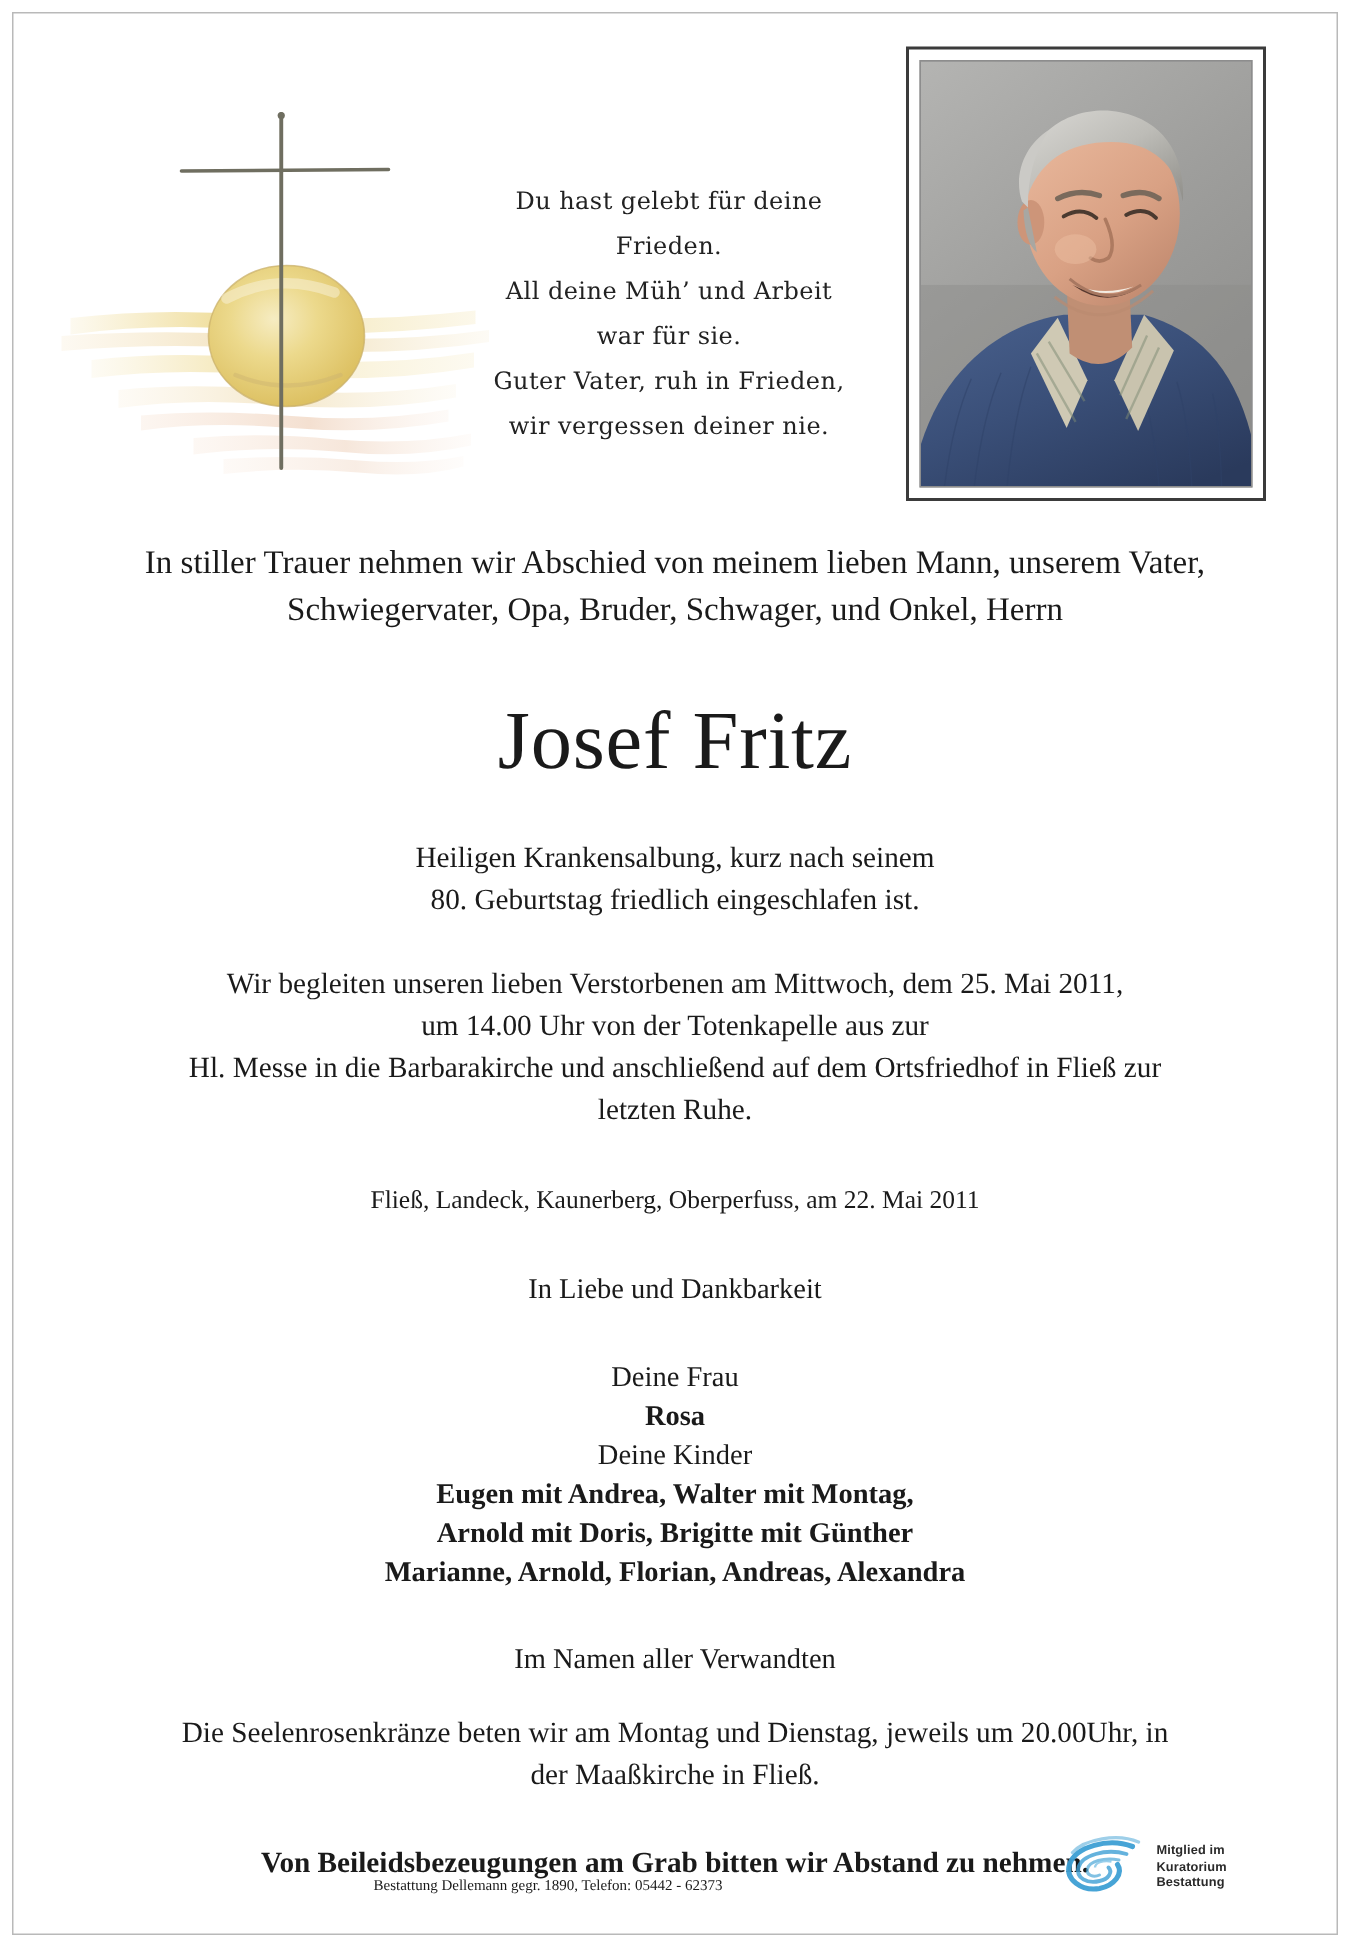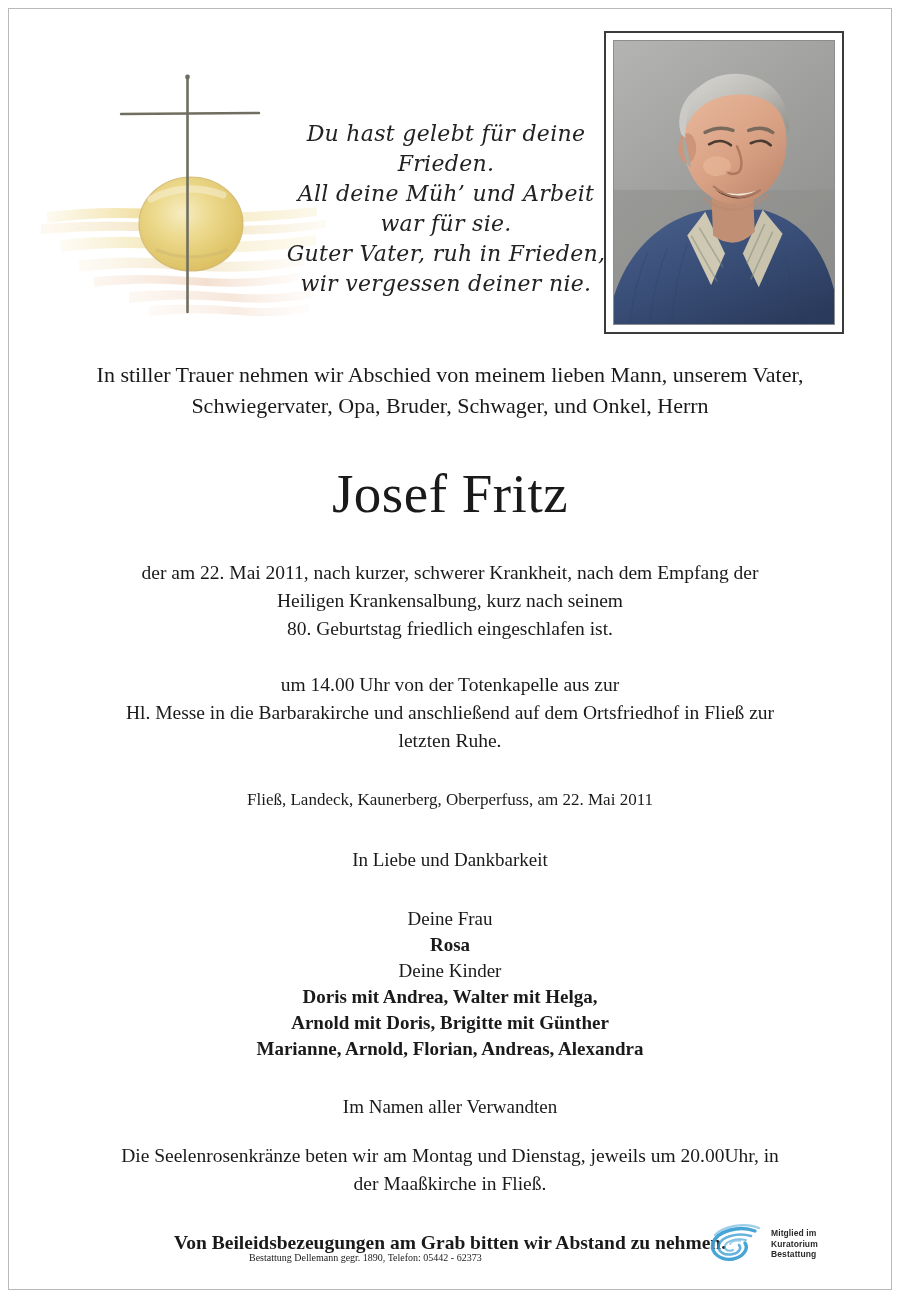--- a/index.html
+++ b/index.html
@@ -43,22 +43,21 @@
   .emblem svg { display: block; }
 
   
   .poem {
     position: absolute;
     left: 272px;
     top: 110px;
     width: 330px;
     text-align: center;
     font-family: "URW Chancery L", "DejaVu Serif", serif;
-    font-style: italic;
-    font-size: 22px;
+    font-size: 16px;
     line-height: 30px;
     color: #222222;
     letter-spacing: 0.3px;
   }
   .poem div { white-space: nowrap; }
 
   
   .photo-frame {
     position: absolute;
     left: 595px;
@@ -342,40 +341,40 @@
   <div class="body-text">
 
     <div class="intro">
       <div>In stiller Trauer nehmen wir Abschied von meinem lieben Mann, unserem Vater,</div>
       <div>Schwiegervater, Opa, Bruder, Schwager, und Onkel, Herrn</div>
     </div>
 
     <div class="deceased-name">Josef Fritz</div>
 
     <div class="para">
-      <div>der am 22. Mai 2011, nach kurzer, schwerer Krankheit, nach dem Empfang der</div>
       <div>Heiligen Krankensalbung, kurz nach seinem</div>
       <div>80. Geburtstag friedlich eingeschlafen ist.</div>
     </div>
 
     <div class="para service">
+      <div>Wir begleiten unseren lieben Verstorbenen am Mittwoch, dem 25. Mai 2011,</div>
       <div>um 14.00 Uhr von der Totenkapelle aus zur</div>
       <div>Hl. Messe in die Barbarakirche und anschließend auf dem Ortsfriedhof in Fließ zur</div>
       <div>letzten Ruhe.</div>
     </div>
 
     <div class="place-date">Fließ, Landeck, Kaunerberg, Oberperfuss, am 22. Mai 2011</div>
 
     <div class="dedication">In Liebe und Dankbarkeit</div>
 
     <div class="family">
       <div class="rel">Deine Frau</div>
       <div class="nm">Rosa</div>
       <div class="rel">Deine Kinder</div>
-      <div class="nm">Doris mit Andrea, Walter mit Helga,</div>
+      <div class="nm">Eugen mit Andrea, Walter mit Montag,</div>
       <div class="nm">Arnold mit Doris, Brigitte mit Günther</div>
       <div class="nm">Marianne, Arnold, Florian, Andreas, Alexandra</div>
     </div>
 
     <div class="relatives">Im Namen aller Verwandten</div>
 
     <div class="rosary">
       <div>Die Seelenrosenkränze beten wir am Montag und Dienstag, jeweils um 20.00Uhr, in</div>
       <div>der Maaßkirche in Fließ.</div>
     </div>

